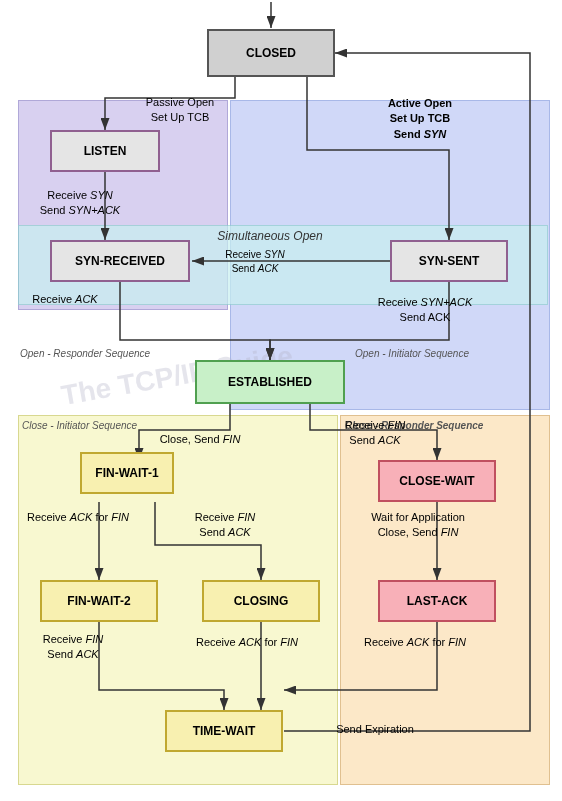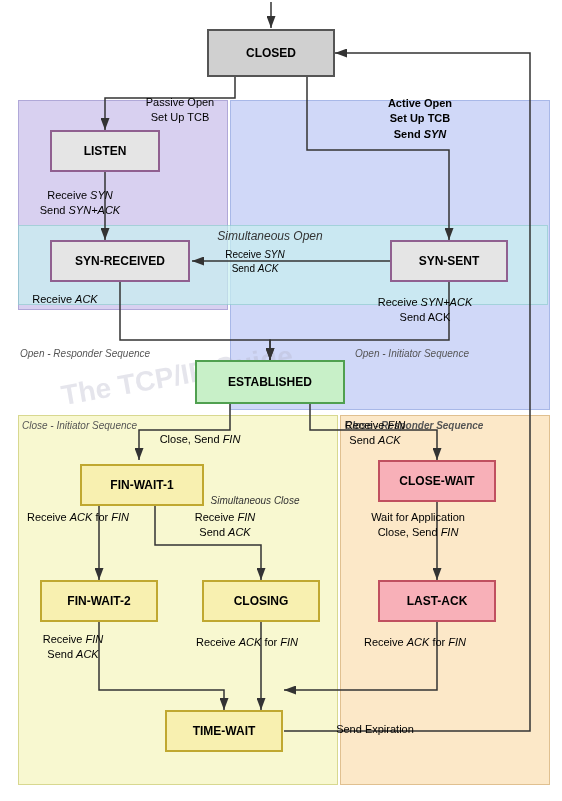--- a/index.html
+++ b/index.html
@@ -176,21 +176,21 @@
   </div>
 
   <div class="state-box state-green" style="left:195px; top:360px; width:150px; height:44px;">
     <span>ESTABLISHED</span>
   </div>
 
   <div class="state-box state-purple" style="left:50px; top:240px; width:140px; height:42px;">
     <span>SYN-RECEIVED</span>
   </div>
 
-  <div class="state-box state-yellow" style="left:80px; top:464px; width:124px; height:42px;">
+  <div class="state-box state-yellow" style="left:80px; top:452px; width:94px; height:42px;">
     <span>FIN-WAIT-1</span>
   </div>
 
   <div class="state-box state-yellow" style="left:40px; top:580px; width:118px; height:42px;">
     <span>FIN-WAIT-2</span>
   </div>
 
   <div class="state-box state-yellow" style="left:202px; top:580px; width:118px; height:42px;">
     <span>CLOSING</span>
   </div>
@@ -256,23 +256,20 @@
   </div>
 
   <div class="label label-italic" style="left:315px; top:418px; width:120px;">
     Receive <em>FIN</em><br>Send <em>ACK</em>
   </div>
 
   <div class="label label-italic" style="left:18px; top:510px; width:120px;">
     Receive <em>ACK</em> for <em>FIN</em>
   </div>
 
-  <div class="label" style="left:190px; top:494px; width:130px; font-style:italic; font-size:10px; color:#333;">
-    Simultaneous Close
-  </div>
 
   <div class="label label-italic" style="left:170px; top:510px; width:110px;">
     Receive <em>FIN</em><br>Send <em>ACK</em>
   </div>
 
   <div class="label label-italic" style="left:348px; top:510px; width:140px;">
     Wait for Application<br>Close, Send <em>FIN</em>
   </div>
 
   <div class="label label-italic" style="left:18px; top:632px; width:110px;">

